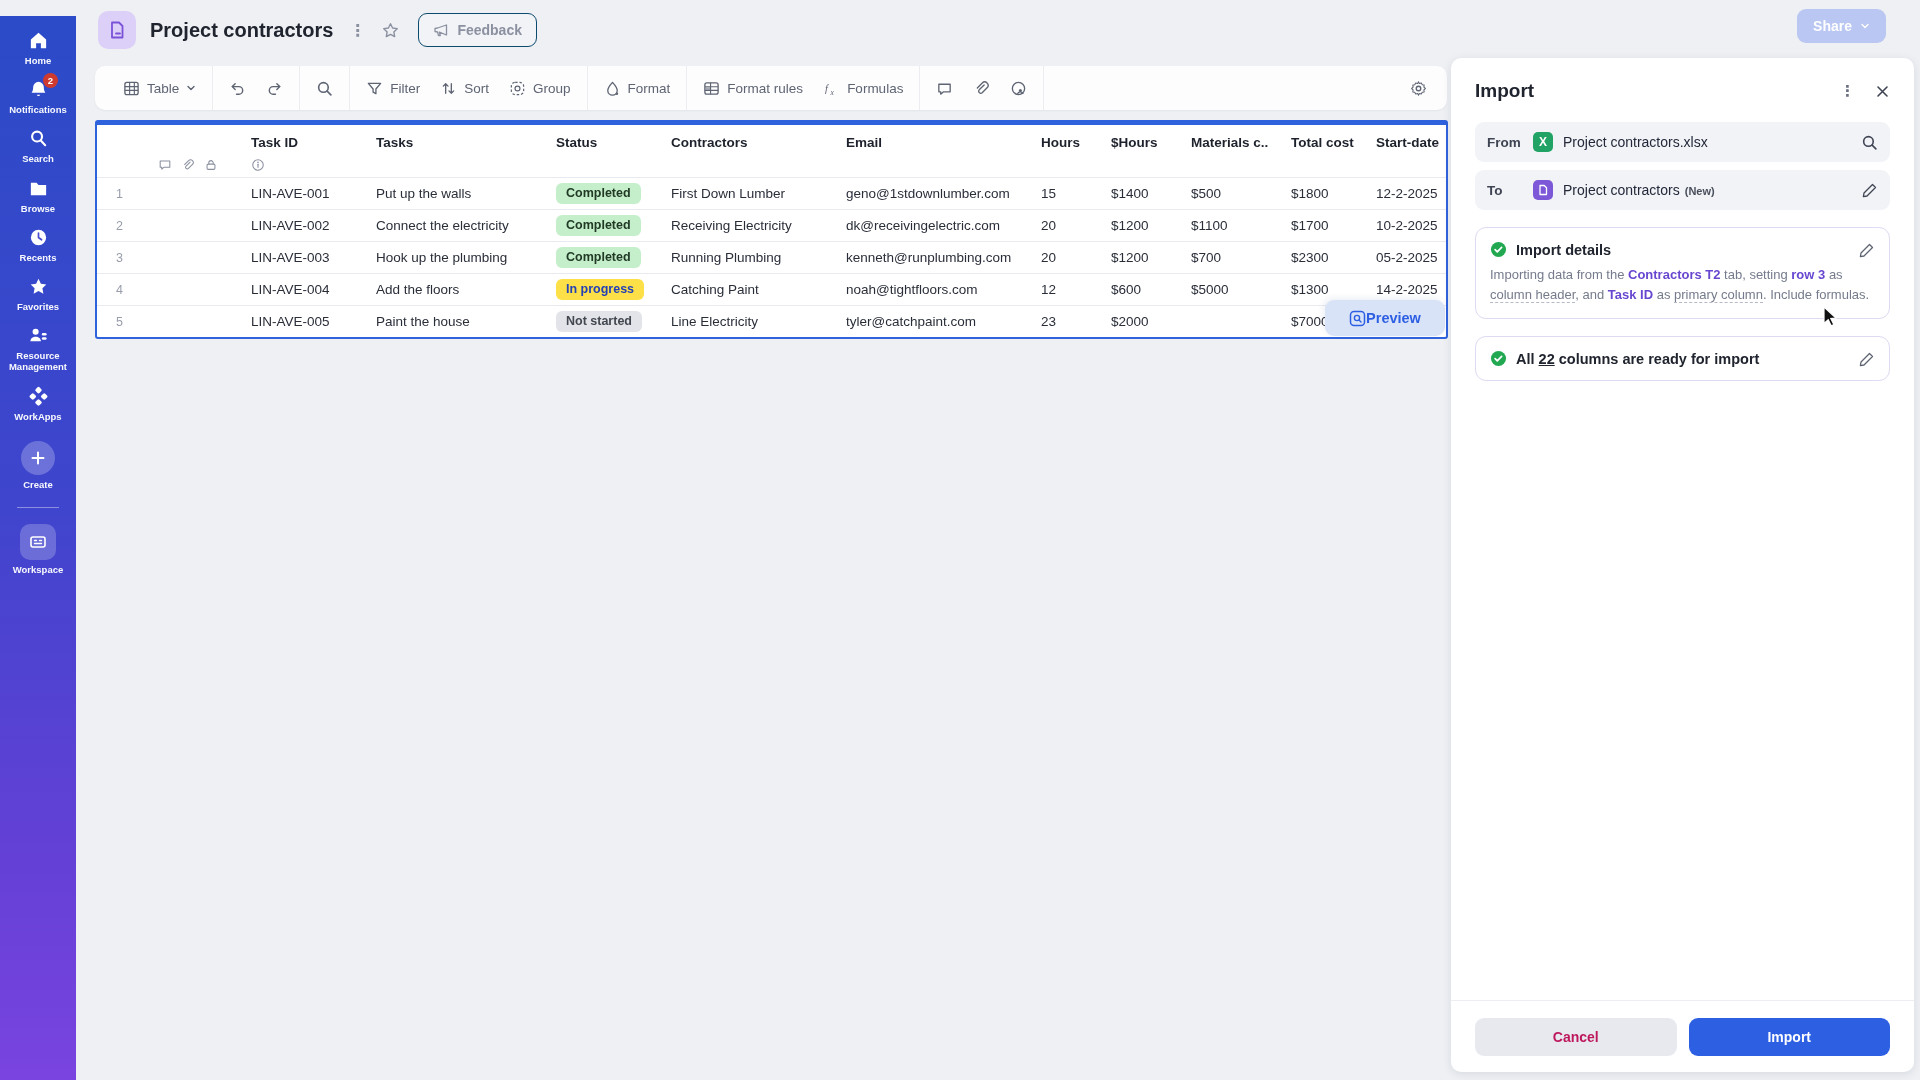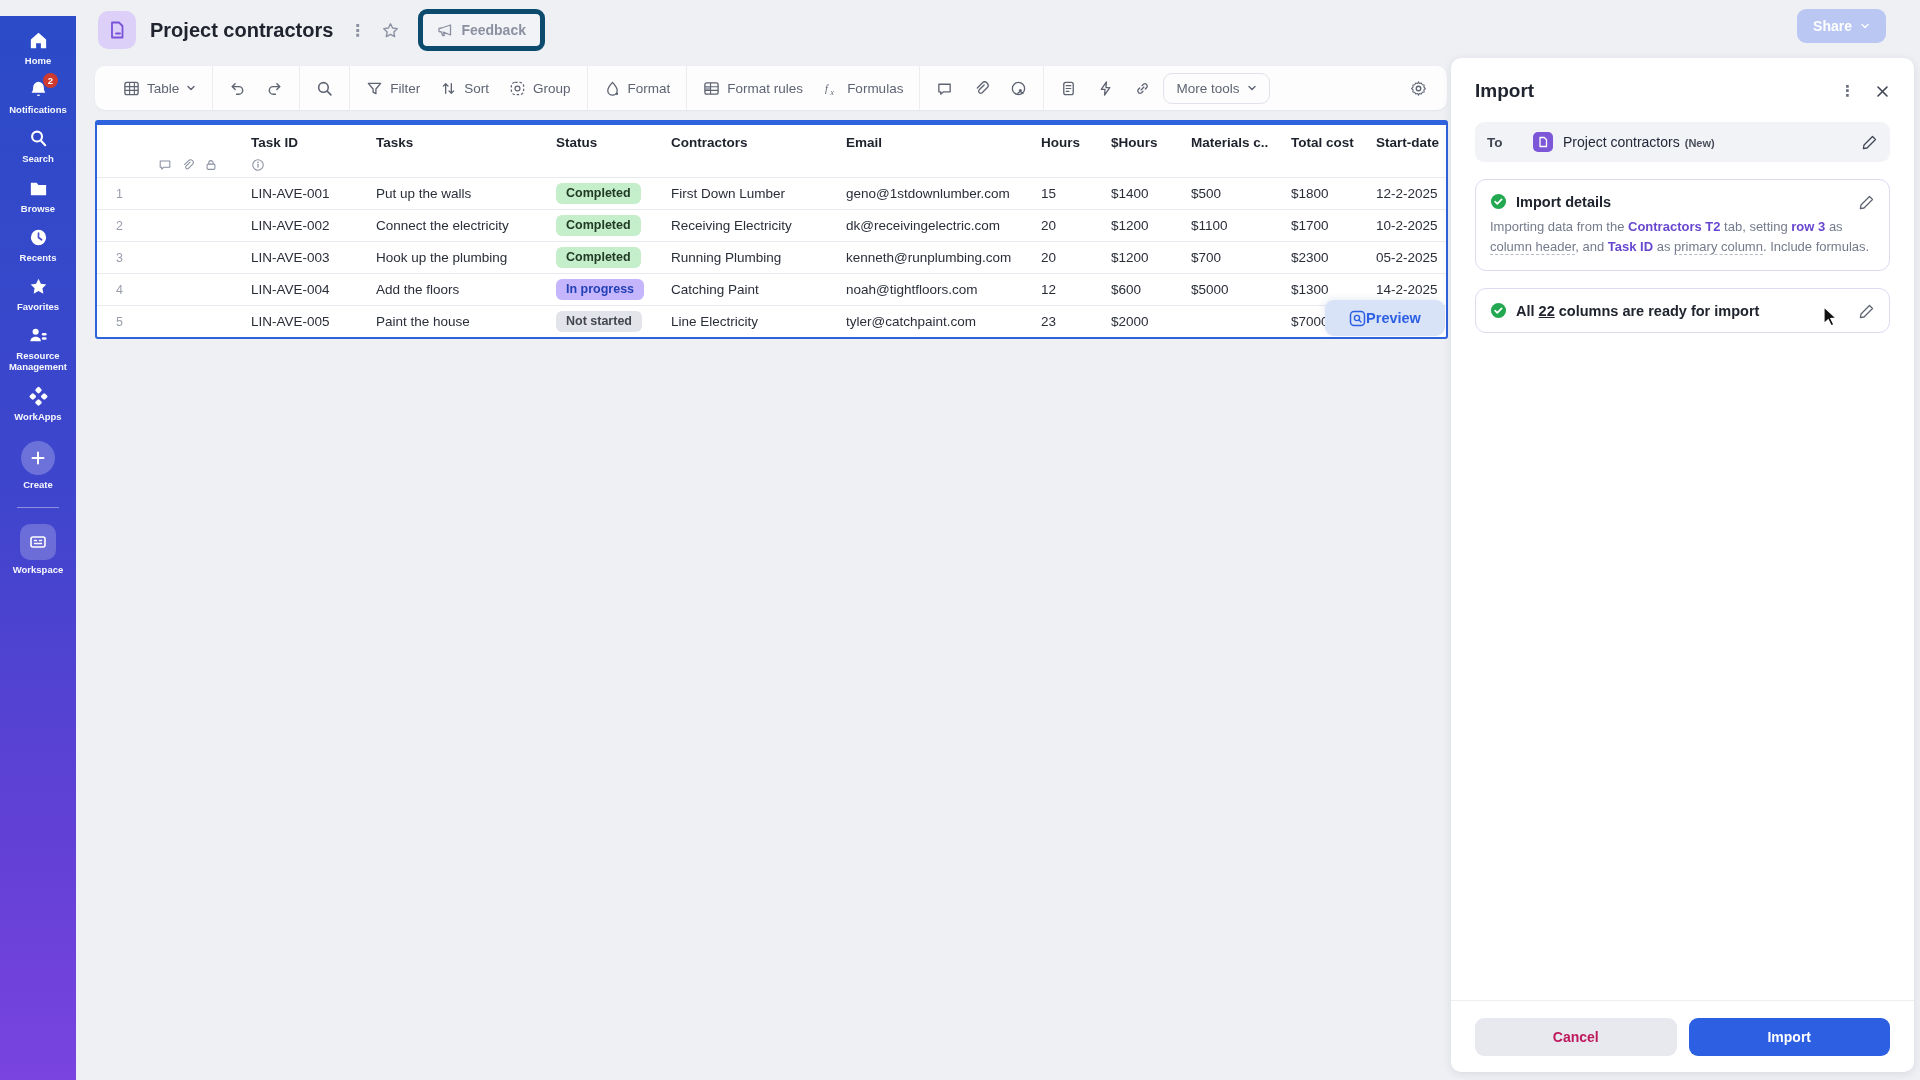--- a/index.html
+++ b/index.html
@@ -26,21 +26,21 @@
   
   .main { position:absolute; left:76px; top:0; right:0; bottom:0; }
 
   
   .topbar { position:absolute; left:0; top:0; right:0; height:60px; display:flex; align-items:center; padding-left:22px; }
   .doc-badge { width:38px; height:38px; border-radius:10px; background:#ddd0f8; display:flex;
     align-items:center; justify-content:center; margin-right:14px; }
   .page-title { font-size:20px; font-weight:700; color:#20242e; margin-right:16px; }
   .kebab { color:#8b90a0; font-size:16px; letter-spacing:0; margin-right:16px; cursor:pointer; font-weight:700; }
   .star-btn { color:#8b90a0; margin-right:18px; cursor:pointer; display:flex; }
-  .feedback-btn { display:flex; align-items:center; gap:8px; border:5px solid #0c4a6e; background:#f2f3f7;
+  .feedback-btn { display:flex; align-items:center; gap:8px; border:1px solid #0c4a6e; background:#f2f3f7;
     color:#8b90a0; border-radius:9px; padding:8px 14px; font-size:14px; font-weight:600; cursor:pointer; }
   .share-btn { position:absolute; right:34px; top:9px; background:#b9c7f2; color:#ffffff; border:none;
     border-radius:9px; padding:9px 16px; font-size:14px; font-weight:600; display:flex; align-items:center;
     gap:8px; cursor:pointer; }
 
   
   .toolbar { position:absolute; left:19px; top:66px; width:1352px; height:44px; background:#fdfdfe;
     border-radius:10px; box-shadow:0 1px 2px rgba(25,30,50,.05); display:flex; align-items:center;
     padding:0 12px; color:#5e6472; font-size:13.5px; }
   .tb-group { display:flex; align-items:center; gap:4px; padding:0 8px; height:100%; }
@@ -61,21 +61,21 @@
   .thead-labels .hcell { font-size:13.5px; font-weight:700; color:#1e222c; padding-left:9px; white-space:nowrap; overflow:hidden; cursor:pointer; }
   .thead-icons { height:24px; color:#8b90a0; }
   .icon-cluster { display:flex; gap:9px; align-items:center; padding-left:16px; grid-column:2; }
   .info-slot { grid-column:3; padding-left:9px; display:flex; }
   .hic { width:14px; height:14px; cursor:pointer; }
   .trow { height:32px; border-top:1px solid #e9eaef; font-size:13.5px; color:#2a2e39; }
   .trow .cell { padding-left:9px; white-space:nowrap; overflow:hidden; cursor:cell; }
   .rownum { text-align:center; color:#989dab; font-size:12.5px; padding-left:0 !important; cursor:pointer !important; }
   .pill { display:inline-block; font-size:12.5px; font-weight:600; border-radius:6px; padding:3px 10px; line-height:1.25; }
   .pill[data-status="completed"] { background:#c5efca; color:#213a26; }
-  .pill[data-status="in-progress"] { background:#c4b5fd; color:#2340b4; }
+  .pill[data-status="in-progress"] { background:#fde047; color:#2340b4; }
   .pill[data-status="not-started"] { background:#e3e4ea; color:#43474f; }
   .preview-btn { position:absolute; right:1px; bottom:1px; height:36px; width:120px; background:#d9e3f8;
     border-radius:9px; display:flex; align-items:center; justify-content:center; gap:0;
     color:#2d5fe3; font-size:14.5px; font-weight:700; cursor:pointer; box-shadow:-2px -2px 6px rgba(30,50,120,.08); }
 
   
   .panel { position:absolute; left:1375px; top:58px; width:463px; height:1014px; background:#fff;
     border-radius:10px; box-shadow:0 2px 10px rgba(20,25,50,.10); padding:22px 24px; }
   .panel-head { display:flex; align-items:center; margin-bottom:20px; }
   .panel-title { font-size:19px; font-weight:700; color:#20242e; flex:1; }
@@ -341,45 +341,20 @@
       </div>
       <div class="tb-btn">
         <svg class="tb-ic" viewBox="0 0 18 18">
             <circle cx="9" cy="9" r="6.5" fill="none" stroke="currentColor" stroke-width="1.4"></circle>
             <circle cx="11" cy="11" r="1.6" fill="currentColor"></circle>
             <path d="M8 15c.4-1.6 1.6-2.4 3-2.4s2.6.8 3 2.2" fill="none" stroke="currentColor" stroke-width="1.3"></path>
           </svg>
       </div>
     </div>
     <div class="tb-sep"></div>
-    <div class="tb-group">
-      <div class="tb-btn">
-        <svg class="tb-ic" viewBox="0 0 18 18">
-            <rect x="4" y="2.5" width="10" height="13" rx="2" fill="none" stroke="currentColor" stroke-width="1.4"></rect>
-            <path d="M6.5 6h5M6.5 9h5M6.5 12h3" stroke="currentColor" stroke-width="1.2" stroke-linecap="round"></path>
-          </svg>
-      </div>
-      <div class="tb-btn">
-        <svg class="tb-ic" viewBox="0 0 18 18">
-            <path d="M10 2L4.5 10h4L8 16l5.5-8h-4z" fill="none" stroke="currentColor" stroke-width="1.4" stroke-linejoin="round"></path>
-          </svg>
-      </div>
-      <div class="tb-btn">
-        <svg class="tb-ic" viewBox="0 0 18 18">
-            <path d="M7.5 10.5l3-3" stroke="currentColor" stroke-width="1.4" stroke-linecap="round"></path>
-            <path d="M6 8.5L4.5 10a2.5 2.5 0 0 0 3.5 3.5L9.5 12M12 9.5L13.5 8A2.5 2.5 0 0 0 10 4.5L8.5 6" fill="none" stroke="currentColor" stroke-width="1.4" stroke-linecap="round"></path>
-          </svg>
-      </div>
-      <div class="more-tools">
-        <span>More tools</span>
-        <svg class="chev">
-            <use href="#i-chev"></use>
-          </svg>
-      </div>
-    </div>
     <div class="tb-spacer"></div>
     <div class="tb-btn">
       <svg class="tb-ic" viewBox="0 0 18 18">
           <circle cx="9" cy="9" r="2.4" fill="none" stroke="currentColor" stroke-width="1.4"></circle>
           <path d="M9 1.8l.9 2 2.1-.6 1 1.8 2 .4-.3 2.1 1.6 1.5-1.6 1.5.3 2.1-2 .4-1 1.8-2.1-.6-.9 2-.9-2-2.1.6-1-1.8-2-.4.3-2.1L1.7 9l1.6-1.5L3 5.4l2-.4 1-1.8 2.1.6z" fill="none" stroke="currentColor" stroke-width="1.1" stroke-linejoin="round"></path>
         </svg>
     </div>
   </div>
 
   <div class="tablewrap">
@@ -508,20 +483,30 @@
     <div class="panel-head">
       <span class="panel-title">Import</span>
       <span class="panel-kebab">⋮</span>
       <span class="panel-close">
         <svg width="15" height="15" viewBox="0 0 15 15">
             <path d="M3 3l9 9M12 3l-9 9" stroke="currentColor" stroke-width="1.6" stroke-linecap="round"></path>
           </svg>
       </span>
     </div>
 
+    <div class="src-row">
+      <span class="src-label">From</span>
+      <span class="xlsx-ic">X</span>
+      <span class="src-value">Project contractors.xlsx</span>
+      <span class="src-action">
+        <svg width="17" height="17">
+            <use href="#i-mag"></use>
+          </svg>
+      </span>
+    </div>
 
     <div class="src-row">
       <span class="src-label">To</span>
       <span class="sheet-ic">
         <svg width="12" height="12" viewBox="0 0 12 12">
             <path d="M3 1.5h4.2L9.5 3.8V10.5h-6.5z" fill="none" stroke="#fff" stroke-width="1.3" stroke-linejoin="round"></path>
           </svg>
       </span>
       <span class="src-value"><span>Project contractors</span><span class="src-new">(New)</span></span>
       <span class="src-action">

